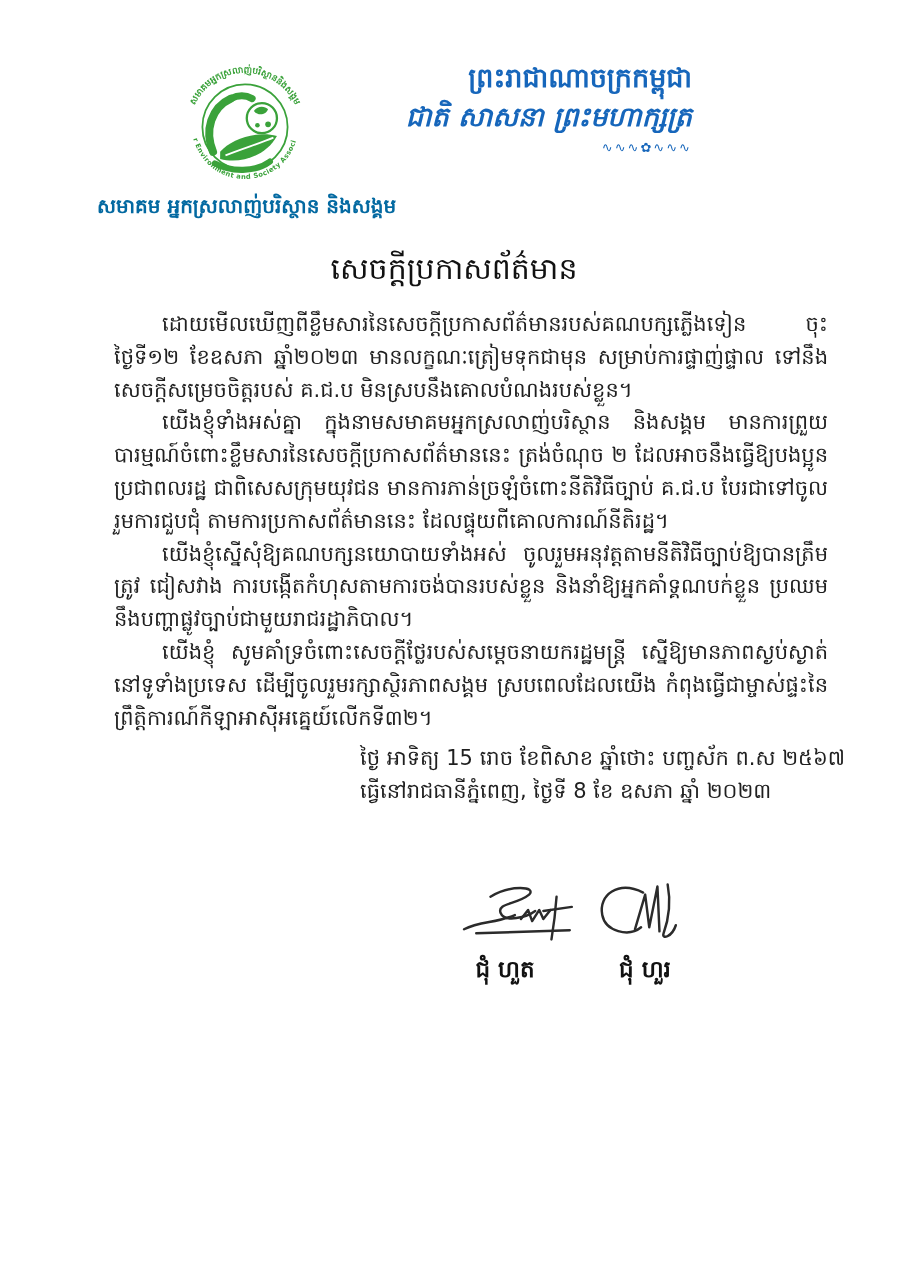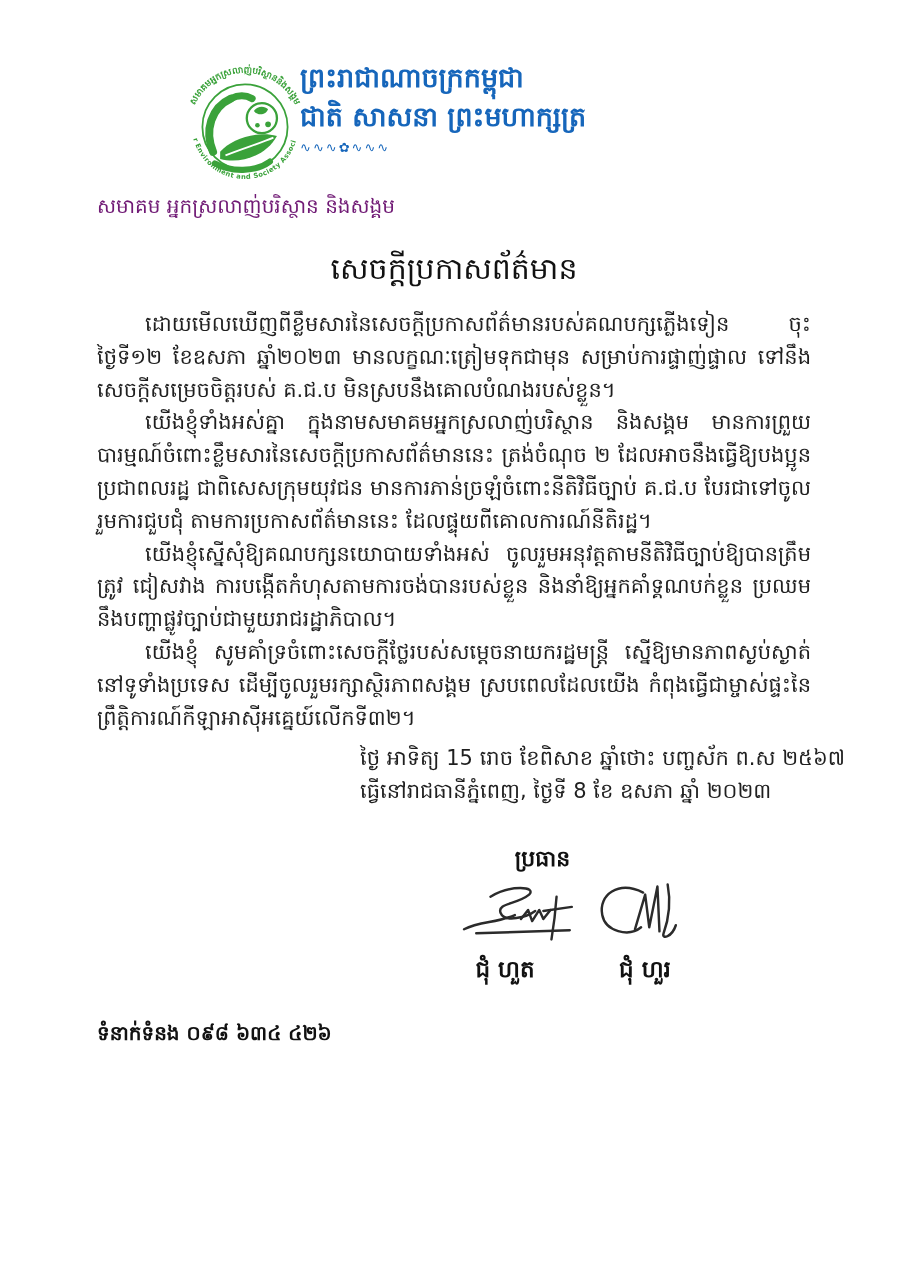--- a/index.html
+++ b/index.html
@@ -13,29 +13,29 @@
     overflow:hidden;
   }
   
   .logo{position:absolute;left:166px;top:56px;width:158px;height:142px;}
   .logo svg{width:100%;height:100%;}
   .logo .ring{fill:none;stroke:#3aa23a;stroke-width:2;}
   .logo .stroke{fill:none;stroke:#3aa23a;stroke-linecap:round;}
   .logo .fillg{fill:#3aa23a;stroke:none;}
   .logo .arc-kh{font-size:10px;font-weight:bold;fill:#3aa23a;}
   .logo .arc-en{font-size:7.6px;font-weight:bold;fill:#3aa23a;letter-spacing:.4px;}
-  .hdr{position:absolute;left:300px;top:58px;width:392px;text-align:left;color:#1666bb;}
+  .hdr{position:absolute;left:300px;top:58px;width:392px;text-align:right;color:#1666bb;}
   .hdr .kingdom{font-size:27px;font-weight:800;line-height:40px;}
-  .hdr .motto{font-size:27px;font-weight:800;line-height:38px;}
+  .hdr .motto{font-size:27px;font-weight:800;line-height:38px;font-style:italic;}
   .hdr .ornament{font-size:13px;line-height:18px;margin-top:3px;letter-spacing:2px;}
   
-  .org-line{position:absolute;left:97px;top:193px;font-size:20px;font-weight:400;color:#701a75;}
+  .org-line{position:absolute;left:97px;top:193px;font-size:20px;font-weight:700;color:#0369a1;}
   .doc-title{position:absolute;left:97px;top:250px;width:714px;text-align:center;
              font-size:30px;font-weight:400;color:#111;}
-  .body-text{position:absolute;left:97px;top:308px;width:714px;
+  .body-text{position:absolute;left:114px;top:308px;width:714px;
              font-size:21px;line-height:32.8px;text-align:justify;color:#1f1f1f;}
   .body-text p{margin:0;text-indent:48px;}
   .date-block{position:absolute;left:360px;top:742px;font-size:21px;line-height:33px;color:#1f1f1f;}
   
   .sig-title{position:absolute;left:440px;top:845px;width:205px;text-align:center;
              font-size:22px;font-weight:800;color:#111;}
   .sig-svg{position:absolute;}
   .sig-svg path{fill:none;stroke:#2b2b2b;stroke-width:2.4;stroke-linecap:round;stroke-linejoin:round;}
   .sig-left{left:462px;top:882px;width:122px;height:64px;}
   .sig-right{left:590px;top:878px;width:94px;height:70px;}
@@ -90,35 +90,33 @@
     <p>យើងខ្ញុំទាំងអស់គ្នា ក្នុងនាមសមាគមអ្នកស្រលាញ់បរិស្ថាន និងសង្គម មានការព្រួយបារម្មណ៍ចំពោះខ្លឹមសារនៃសេចក្តីប្រកាសព័ត៌មាននេះ ត្រង់ចំណុច ២ ដែលអាចនឹងធ្វើឱ្យបងប្អូនប្រជាពលរដ្ឋ ជាពិសេសក្រុមយុវជន មានការភាន់ច្រឡំចំពោះនីតិវិធីច្បាប់ គ.ជ.ប បែរជាទៅចូលរួមការជួបជុំ តាមការប្រកាសព័ត៌មាននេះ ដែលផ្ទុយពីគោលការណ៍នីតិរដ្ឋ។</p>
     <p>យើងខ្ញុំស្នើសុំឱ្យគណបក្សនយោបាយទាំងអស់ ចូលរួមអនុវត្តតាមនីតិវិធីច្បាប់ឱ្យបានត្រឹមត្រូវ ជៀសវាង ការបង្កើតកំហុសតាមការចង់បានរបស់ខ្លួន និងនាំឱ្យអ្នកគាំទ្គណបក់ខ្លួន ប្រឈមនឹងបញ្ហាផ្លូវច្បាប់ជាមួយរាជរដ្ឋាភិបាល។</p>
     <p>យើងខ្ញុំ សូមគាំទ្រចំពោះសេចក្តីថ្លែរបស់សម្តេចនាយករដ្ឋមន្ត្រី ស្នើឱ្យមានភាពស្ងប់ស្ងាត់ នៅទូទាំងប្រទេស ដើម្បីចូលរួមរក្សាស្ថិរភាពសង្គម ស្របពេលដែលយើង កំពុងធ្វើជាម្ចាស់ផ្ទះនៃព្រឹត្តិការណ៍កីឡាអាស៊ីអគ្នេយ៍លើកទី៣២។</p>
   </div>
 
   <div class="date-block">
     <div>ថ្ងៃ អាទិត្យ 15 រោច ខែពិសាខ ឆ្នាំថោះ បញ្ចស័ក ព.ស ២៥៦៧</div>
     <div>ធ្វើនៅរាជធានីភ្នំពេញ, ថ្ងៃទី 8 ខែ ឧសភា ឆ្នាំ ២០២៣</div>
   </div>
 
-  <div class="sig-title">ប្រធាន</div>
 
   <svg class="sig-svg sig-left" viewBox="0 0 120 62">
     <path d="M2,46 C18,38 34,40 52,32"></path>
     <path d="M28,14 C48,2 74,4 66,12 C54,22 34,20 38,30 C42,40 64,34 72,28"></path>
     <path d="M58,36 l7,-9 4,11 7,-11 4,9 7,-9"></path>
     <path d="M93,14 C92,28 90,44 88,56"></path>
     <path d="M80,28 L108,24"></path>
     <path d="M14,50 L106,47"></path>
   </svg>
 
   <svg class="sig-svg sig-right" viewBox="0 0 92 68">
     <path d="M52,14 C28,2 8,16 12,36 C15,52 38,58 50,48"></path>
     <path d="M44,50 L54,16 L58,48 L66,8 L68,52"></path>
     <path d="M76,6 C79,22 77,40 72,54 C70,60 80,58 84,46"></path>
   </svg>
 
   <div class="signer-name name-left">ជុំ ហួត</div>
   <div class="signer-name name-right">ជុំ ហួរ</div>
 
-  <div class="contact-line">ទំនាក់ទំនង ០៩៨ ៦៣៤ ៤២៦</div>
 
 </div>
 
 </body></html>

